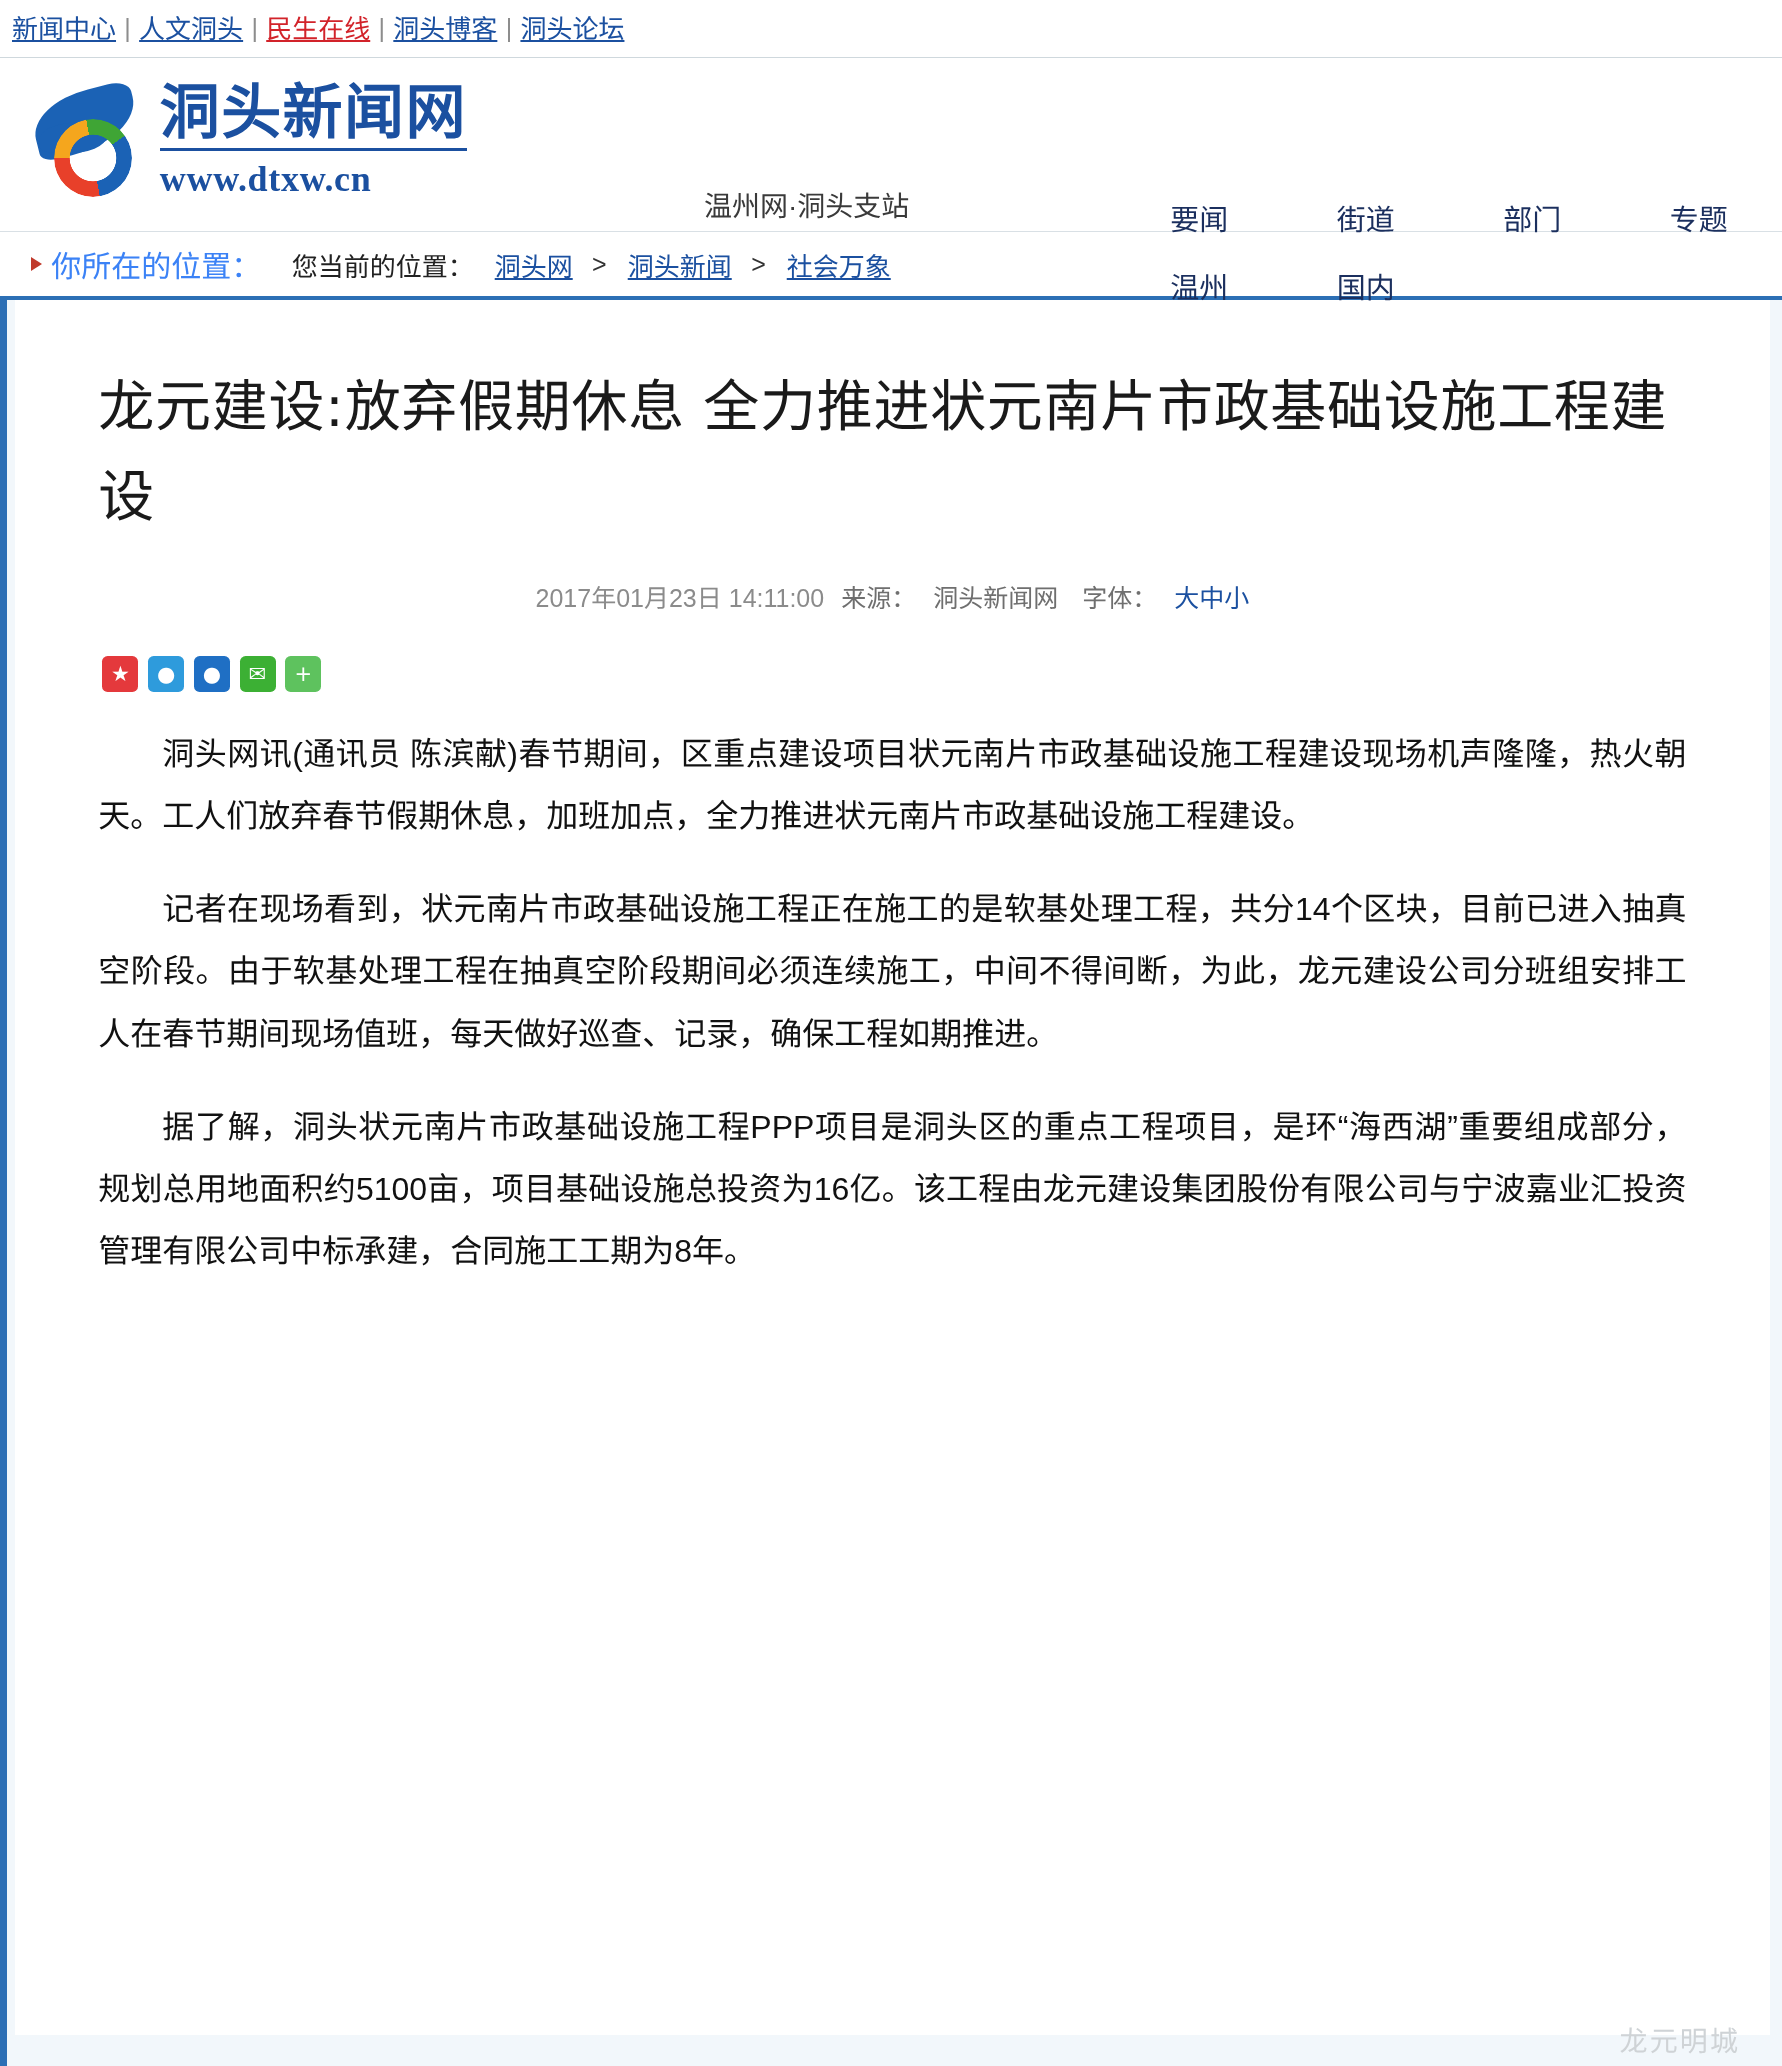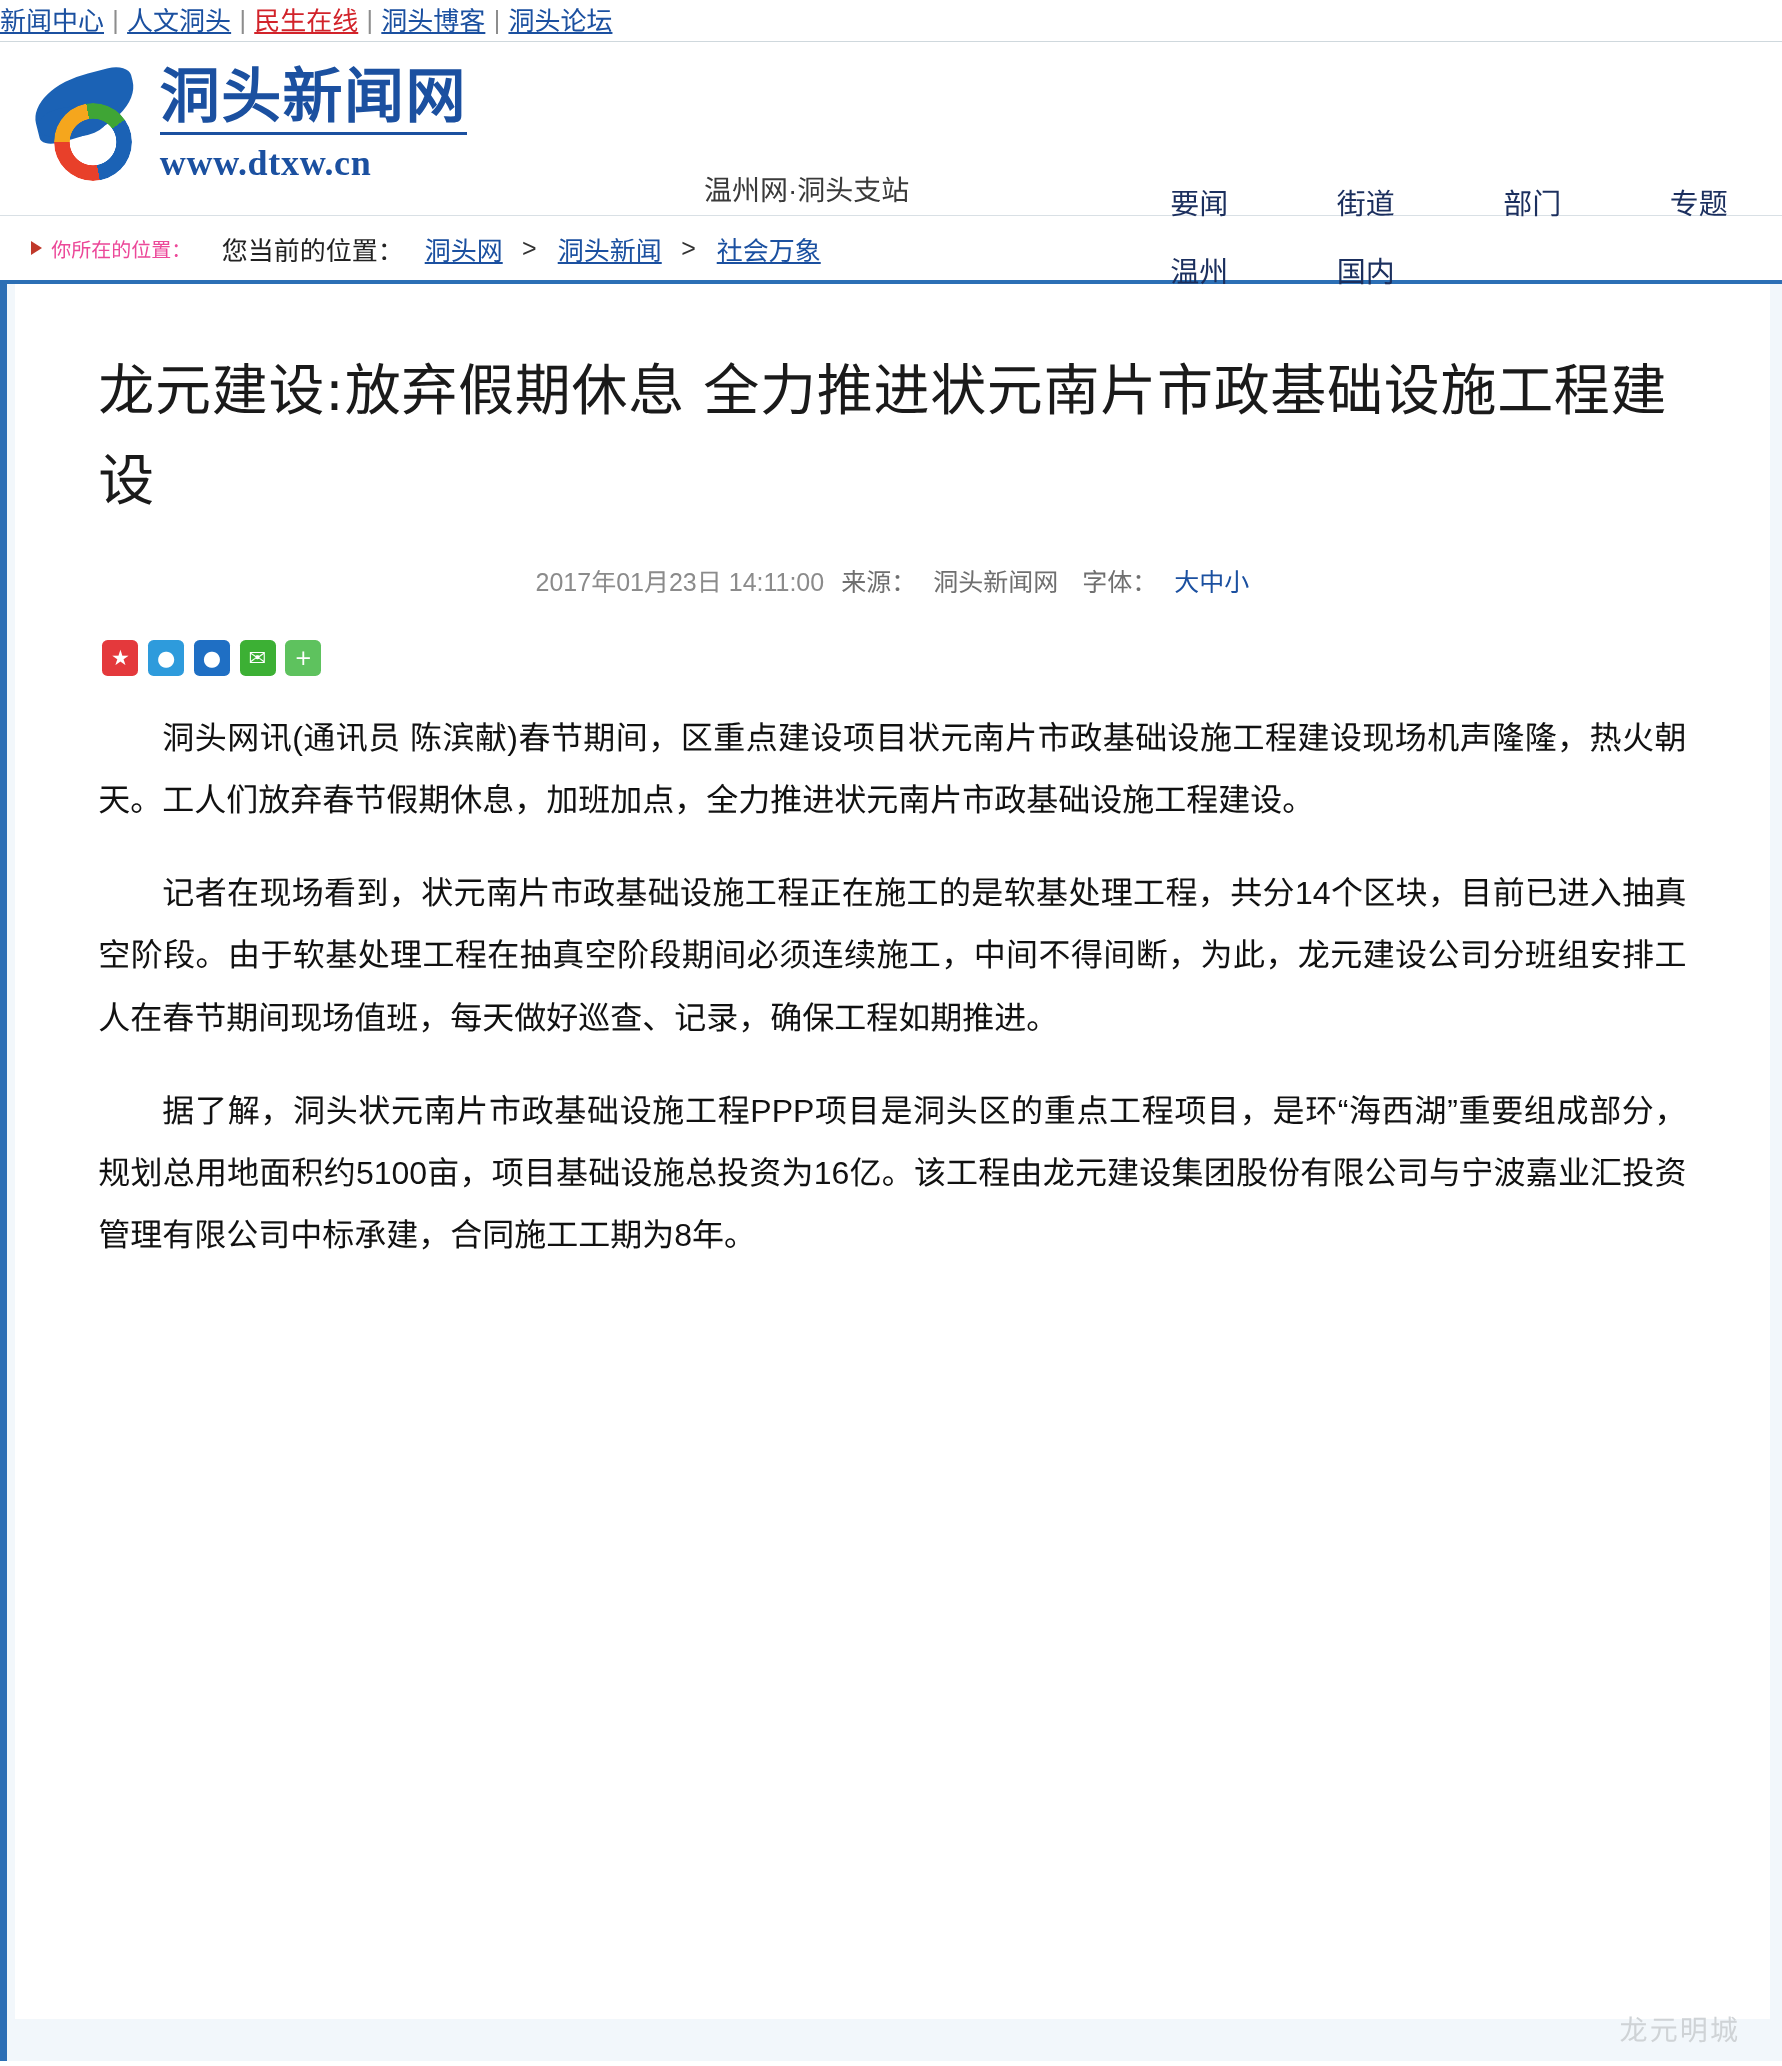--- a/index.html
+++ b/index.html
@@ -11,25 +11,25 @@
   }
   body {
     width: 1782px;
     min-height: 2066px;
     position: relative;
     overflow: hidden;
   }
 
   
   .topbar {
-    height: 42px;
+    height: 58px;
     border-bottom: 1.4px solid #cfd8dd;
     display: flex;
     align-items: center;
-    padding-left: 0;
+    padding-left: 12px;
     box-sizing: border-box;
   }
   .topbar .tb-link {
     font-size: 26px;
     color: #1b50a0;
     line-height: 1;
     white-space: nowrap;
   }
   .topbar .tb-link.active { color: #d2232a; }
   .topbar .tb-sep {
@@ -153,22 +153,22 @@
     background: #fff;
   }
   .crumbbar .arrow {
     width: 0; height: 0;
     border-left: 11.8px solid #c0392b;
     border-top: 7.6px solid transparent;
     border-bottom: 7.6px solid transparent;
     margin-right: 9.7px;
   }
   .crumbbar .c-label {
-    font-size: 20px;
-    color: #ec4899;
+    font-size: 30px;
+    color: #3b82f6;
     white-space: nowrap;
   }
   .crumbbar .c-label2 {
     font-size: 26px;
     color: #222;
     margin-left: 30.5px;
     white-space: nowrap;
   }
   .crumbbar .c-link {
     font-size: 26px;

